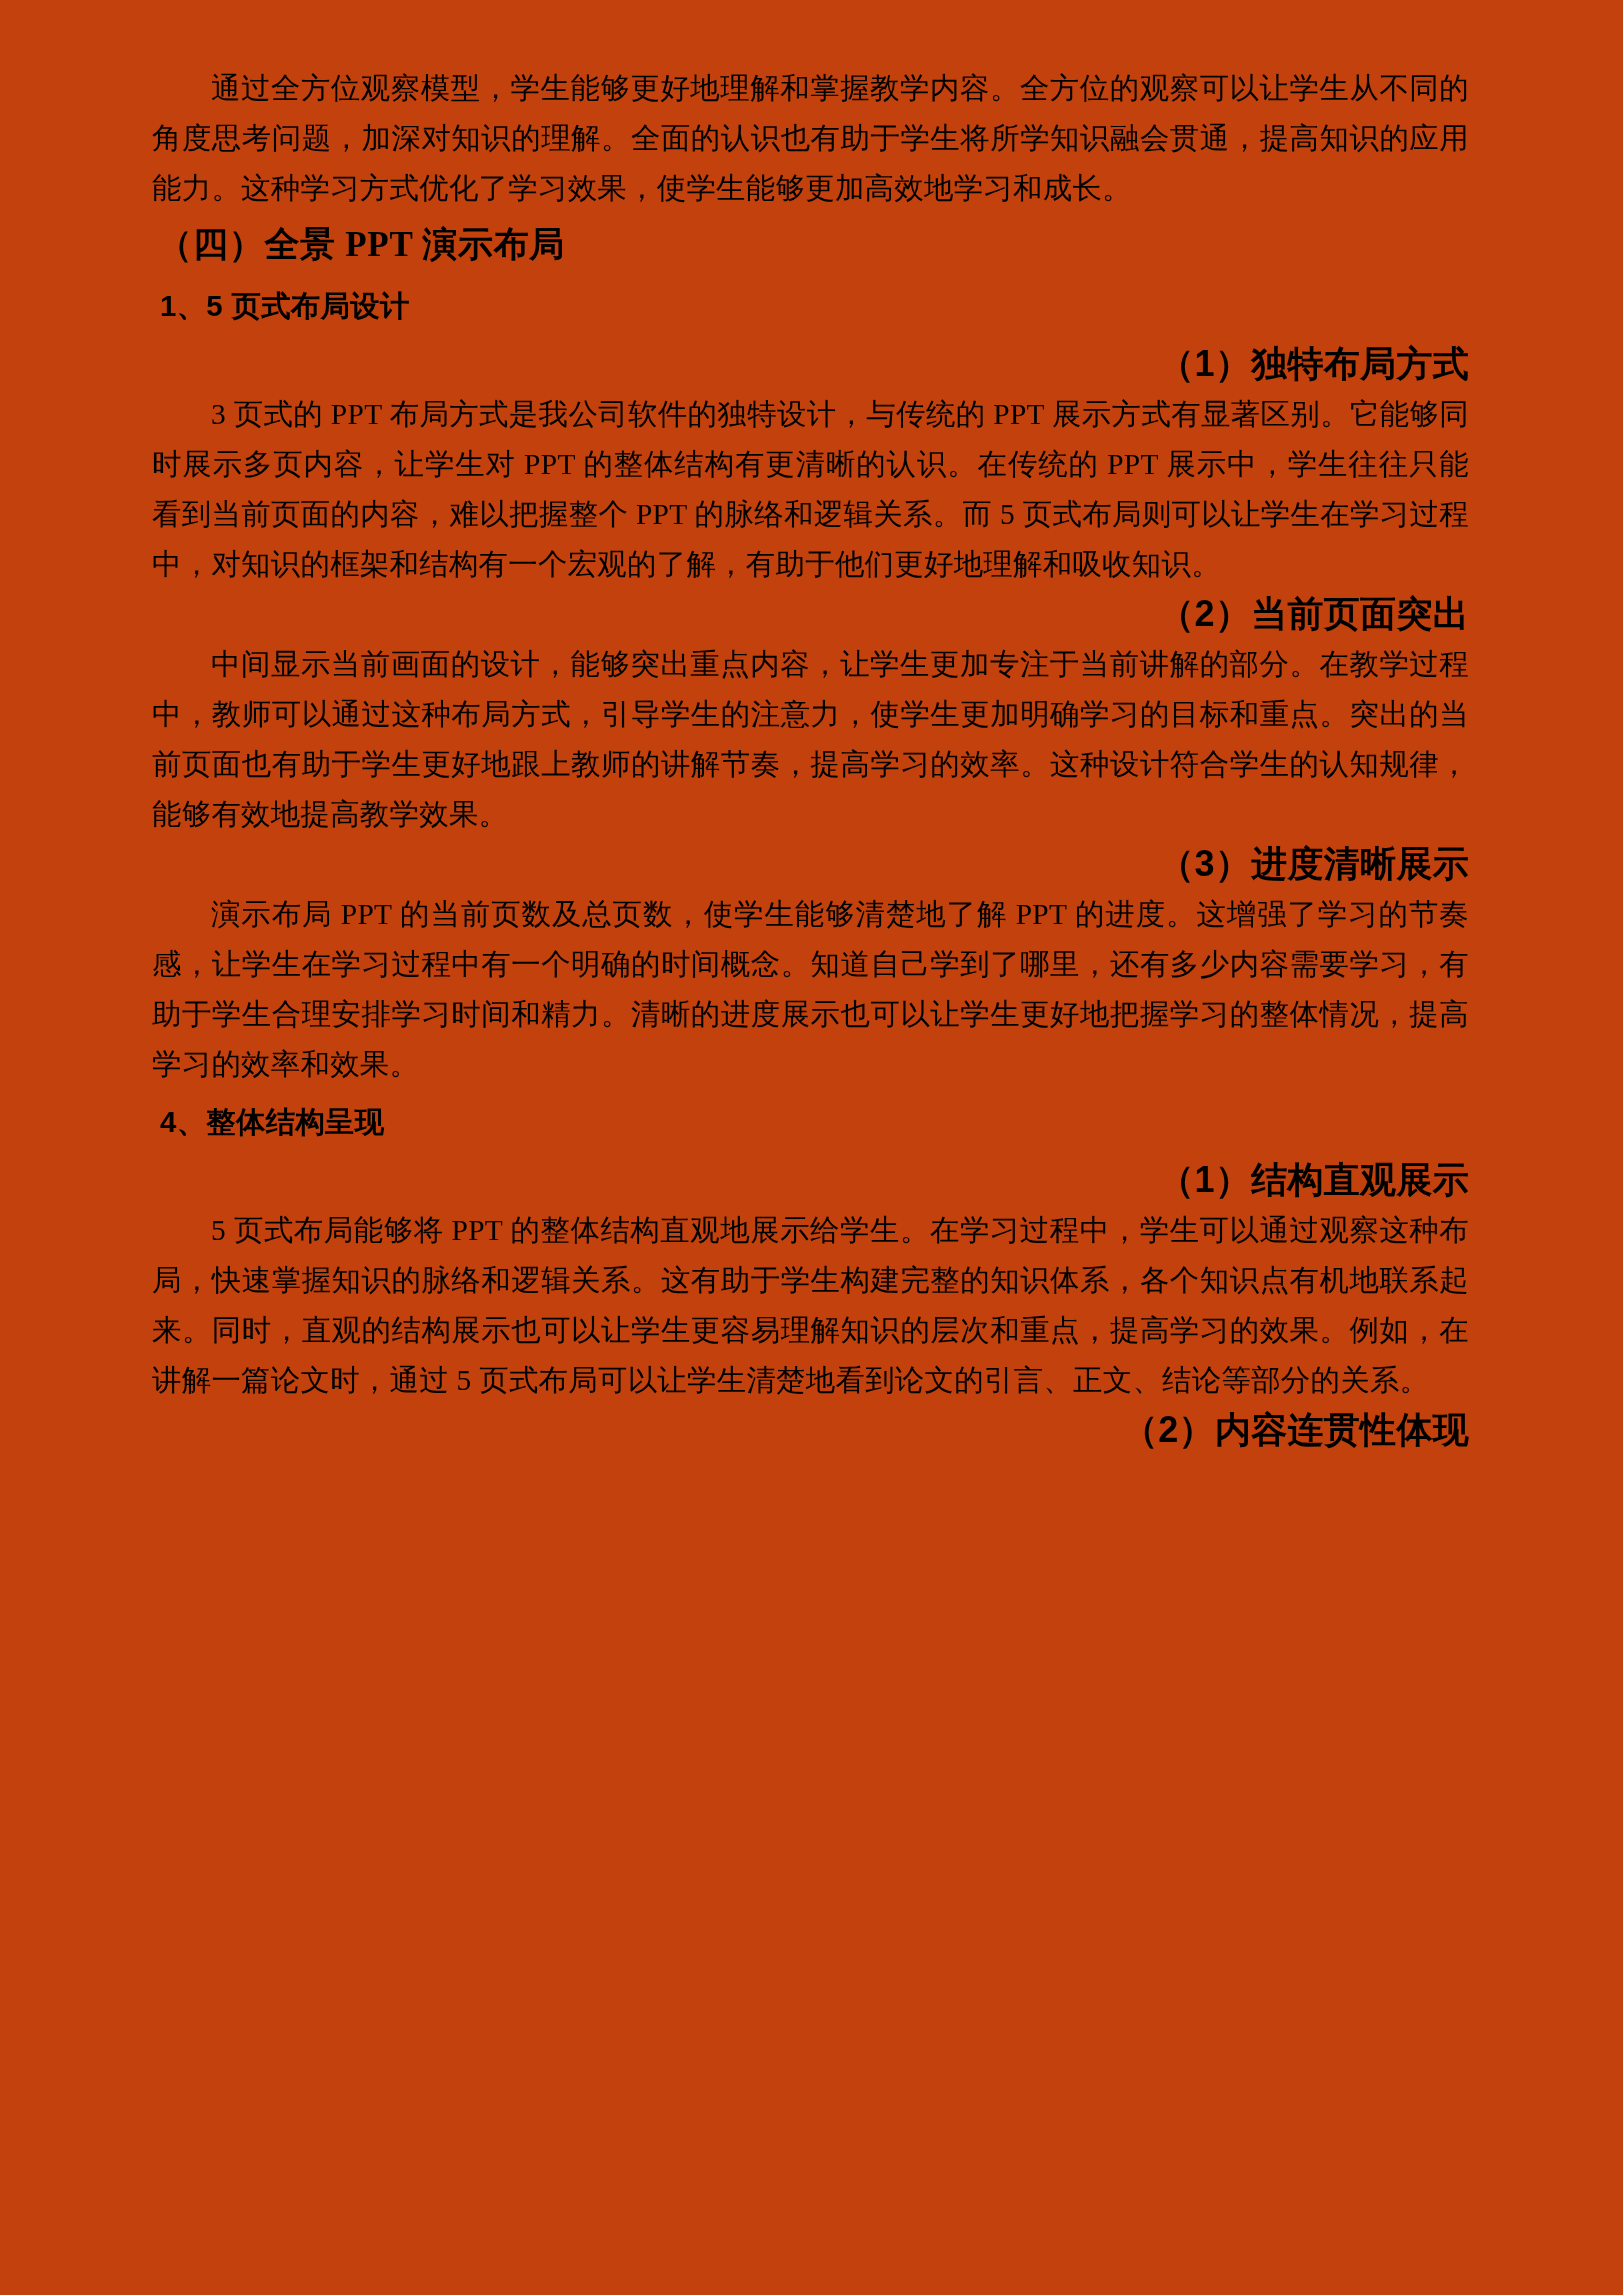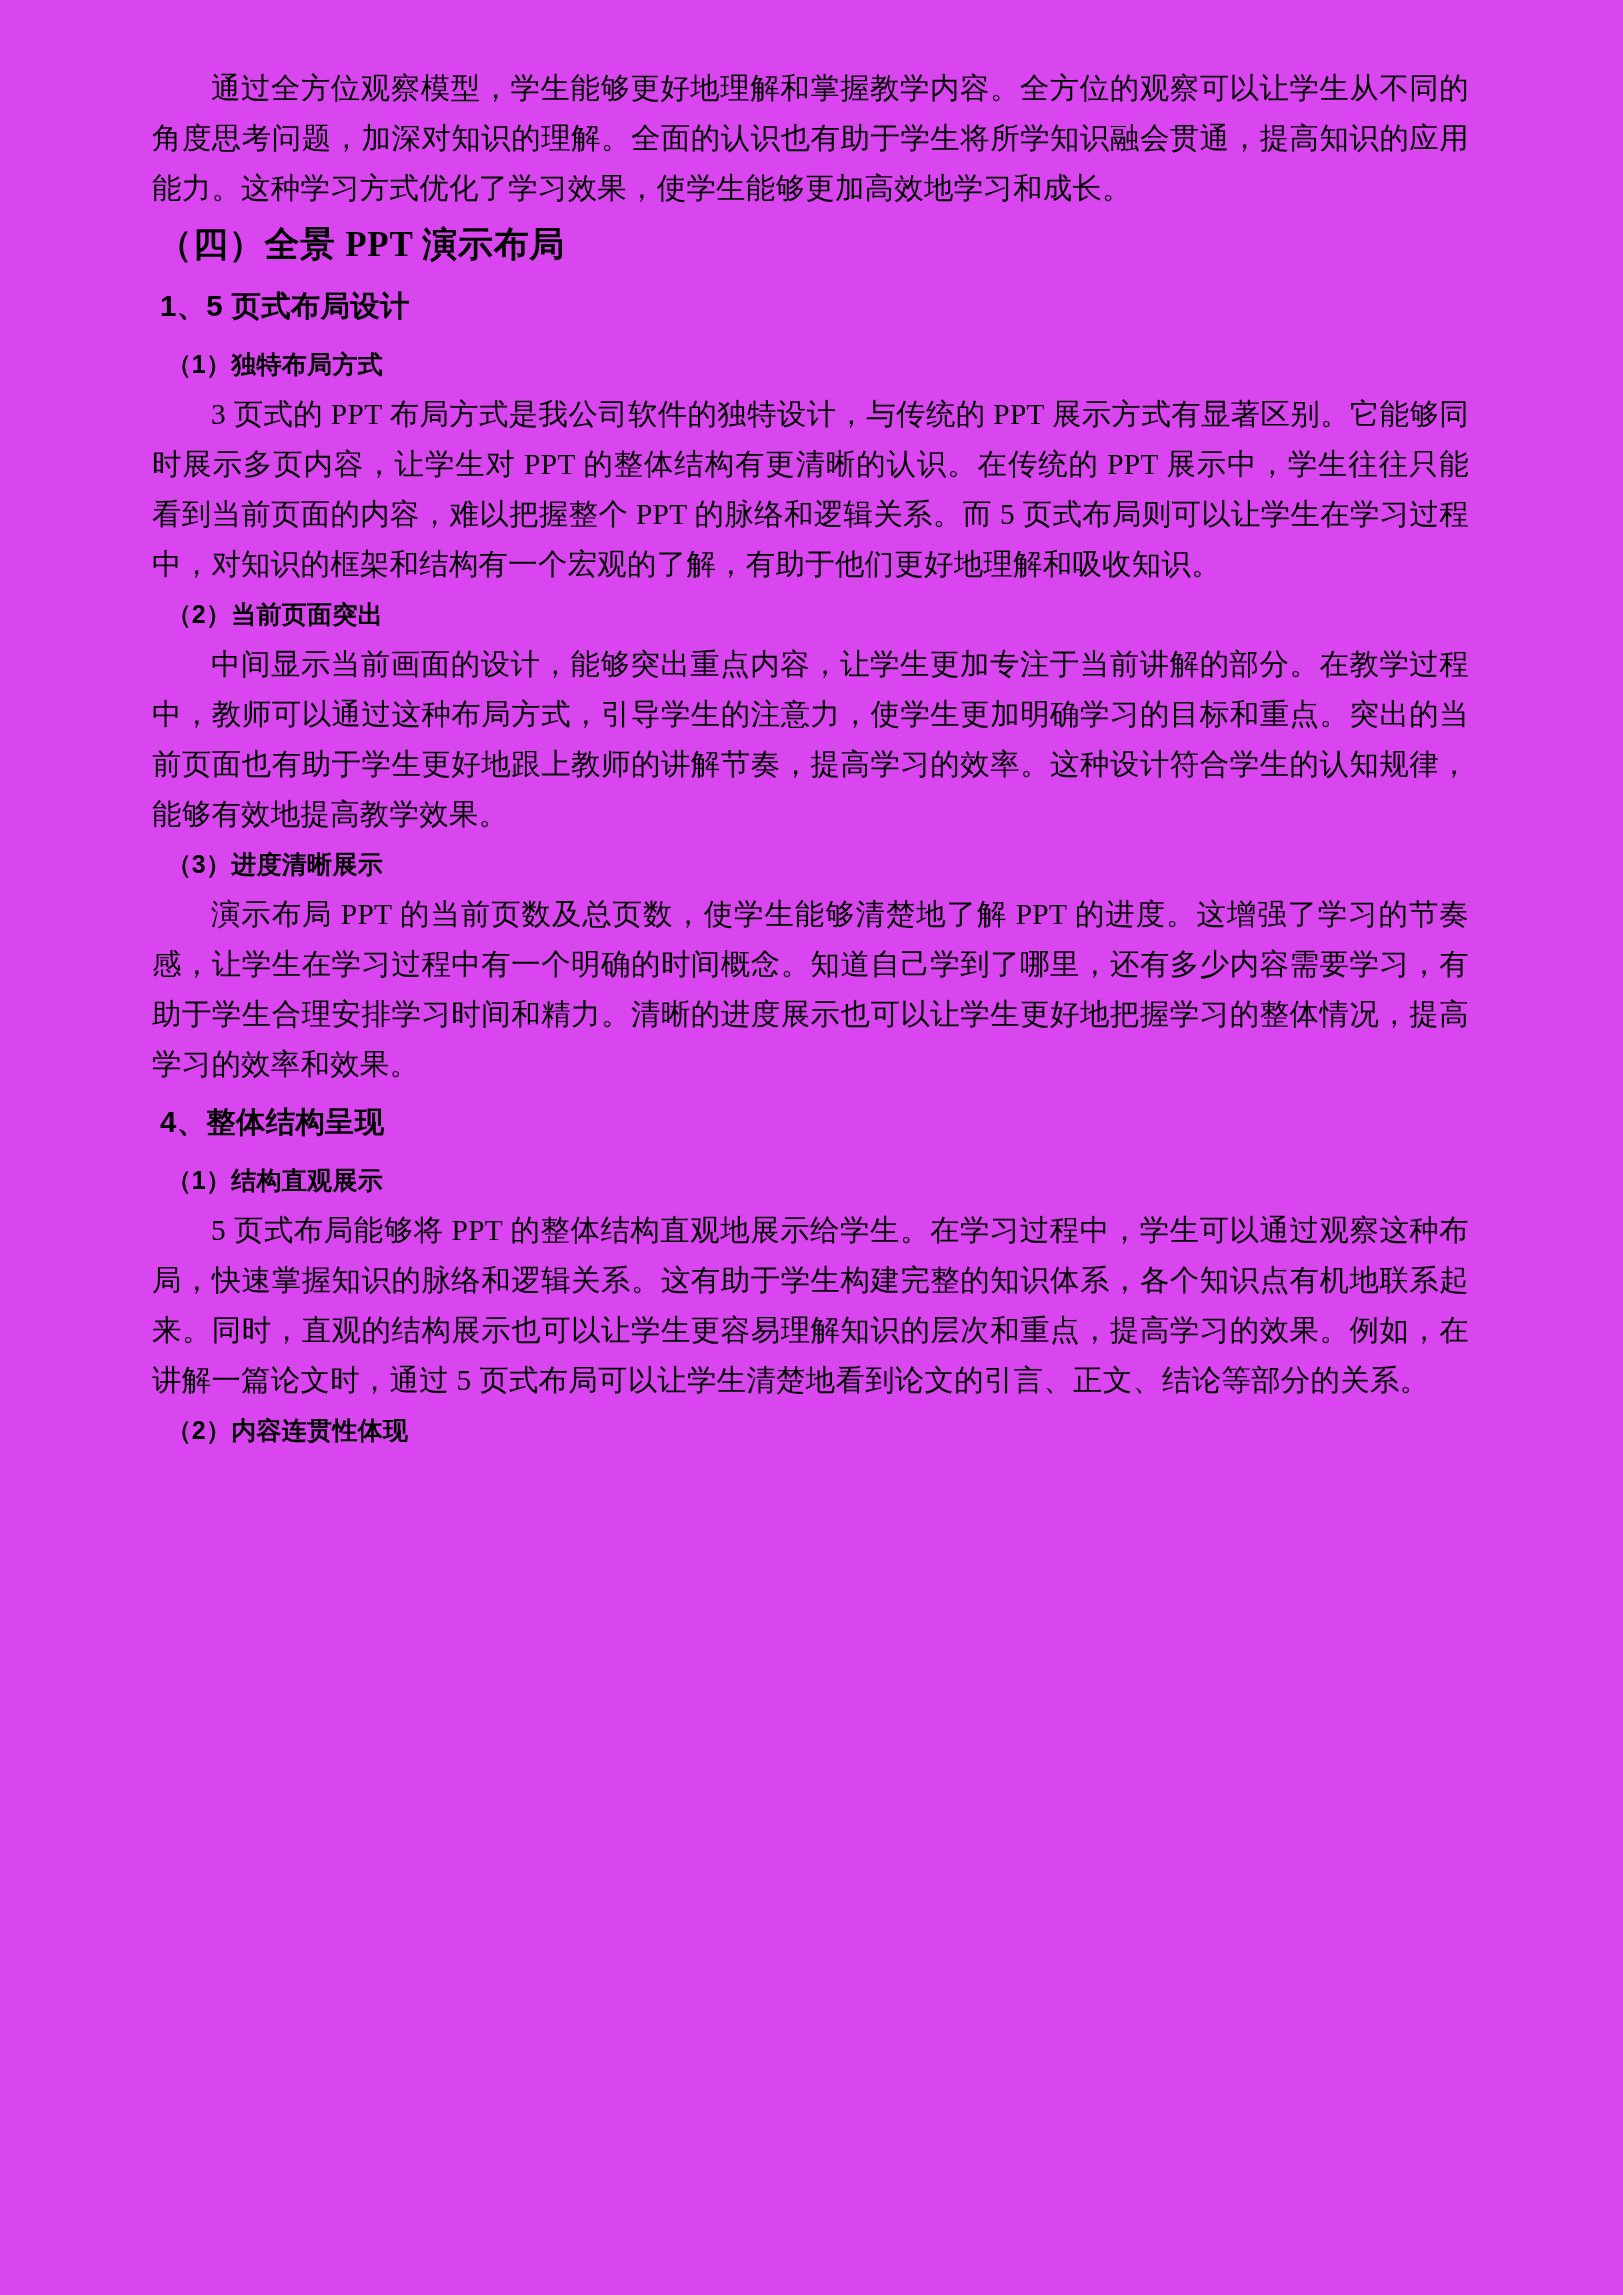--- a/index.html
+++ b/index.html
@@ -4,21 +4,21 @@
 <style>
   html, body {
     margin: 0;
     padding: 0;
     background: #ffffff;
   }
   .page {
     position: relative;
     width: 1623px;
     height: 2295px;
-    background: #d946ef;
+    background: #c2410c;
     box-sizing: border-box;
     padding: 63px 154px 0 152px;
     overflow: hidden;
   }
   .doc-body {
     width: 1317px;
   }
 
   
   .para {
@@ -54,27 +54,28 @@
     line-height: 50px;
     color: #000000;
     margin: 8px;
     text-indent: 0;
     letter-spacing: 0.3px;
   }
 
   
   .h-sub {
     font-family: "Liberation Sans", "DejaVu Sans", sans-serif;
-    font-size: 25px;
+    font-size: 36px;
     font-weight: bold;
     line-height: 50px;
     color: #000000;
     margin: 0;
     text-indent: 14.4px;
     letter-spacing: 0.3px;
+    text-align: right;
   }
 </style>
 </head>
 <body>
 
 <div class="page">
   <div class="doc-body">
 
     <p class="para">通过全方位观察模型，学生能够更好地理解和掌握教学内容。全方位的观察可以让学生从不同的角度思考问题，加深对知识的理解。全面的认识也有助于学生将所学知识融会贯通，提高知识的应用能力。这种学习方式优化了学习效果，使学生能够更加高效地学习和成长。</p>
 

